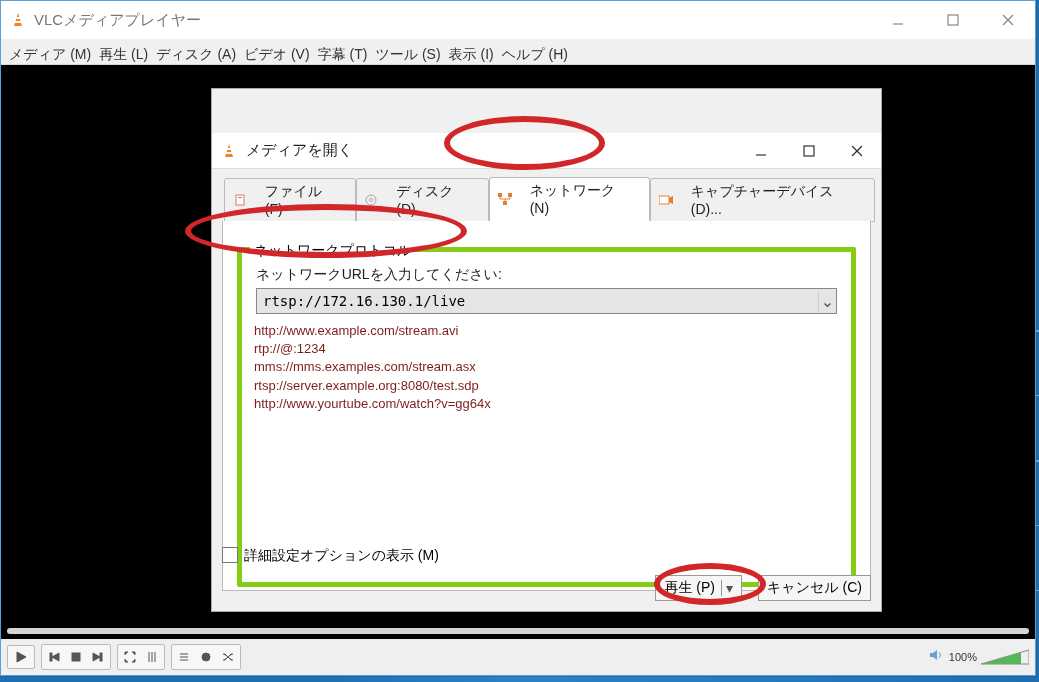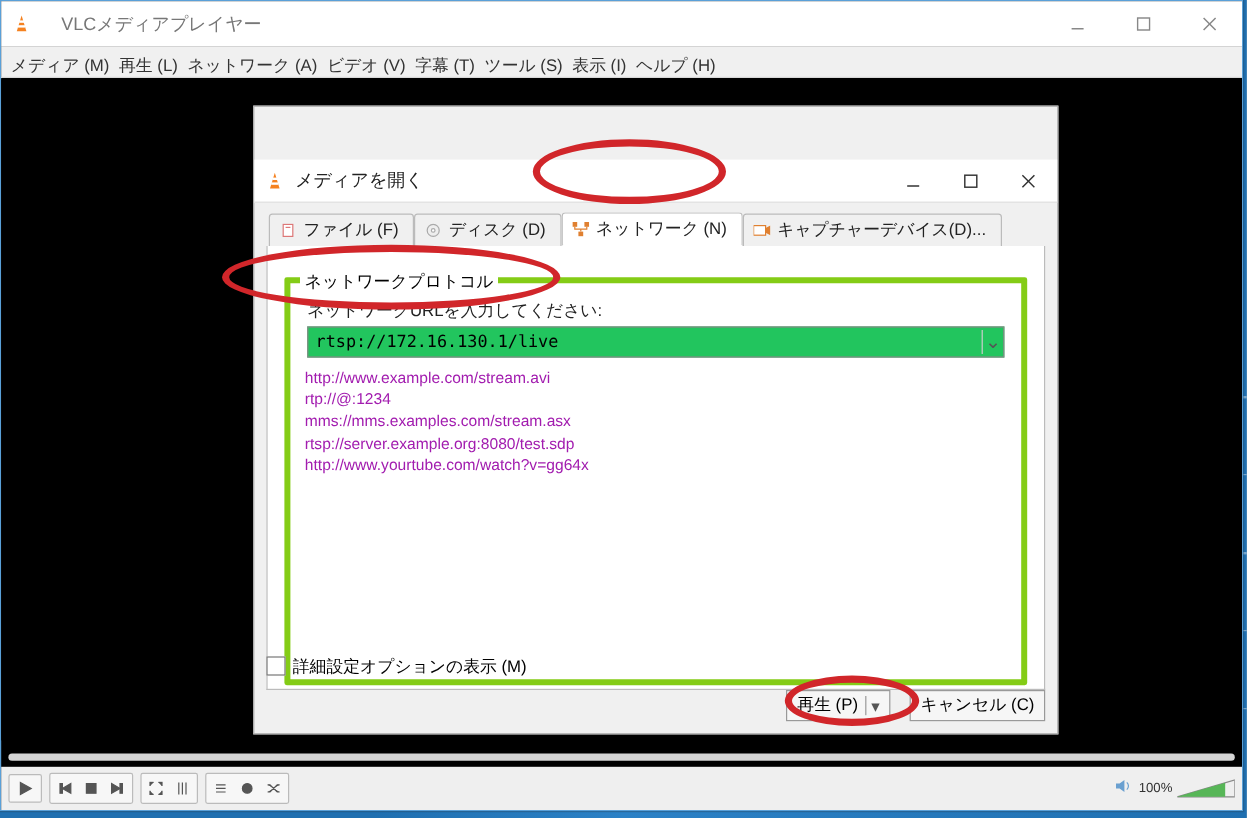--- a/index.html
+++ b/index.html
@@ -15,21 +15,21 @@
   .stripe.s4{top:525px;} .stripe.s5{top:590px;}
 
   
   .vlc-window {
     position:absolute; left:0; top:0; width:1036px; height:676px;
     background:#000; border:1px solid #5aa0d8;
     box-shadow: 0 0 0 1px rgba(0,0,0,.1);
   }
   .vlc-titlebar {
     height:38px; background:#fff; display:flex; align-items:center;
-    padding-left:8px; gap:24px;
+    padding-left:8px; gap:7px;
   }
   .vlc-cone {
     width:18px;height:18px; position:relative; display:inline-block;
   }
   .vlc-cone svg{display:block;}
   .vlc-title { color:#777; font-size:15px; }
   .winbtns { margin-left:auto; display:flex; }
   .winbtn { width:55px; height:38px; display:flex; align-items:center; justify-content:center; color:#888;}
   .winbtn svg{stroke:#888;fill:none;stroke-width:1.2;}
   .vlc-menubar {
@@ -64,38 +64,38 @@
     background:#f0f0f0; border:1px solid #aaa; box-shadow:2px 2px 6px rgba(0,0,0,.3);
   }
   .dlg-titlebar{height:36px;background:#fff;display:flex;align-items:center;padding-left:8px;gap:8px;border-bottom:1px solid #ddd;margin-top:44px;}
   .dlg-title{font-size:15px;color:#222;}
   .dlg-winbtns{margin-left:auto;display:flex;}
   .dlg-winbtn{width:48px;height:36px;display:flex;align-items:center;justify-content:center;color:#444;}
   .dlg-winbtn svg{stroke:#333;fill:none;stroke-width:1.2;}
 
   .tabs{display:flex;padding:6px 6px 0 12px;gap:0;border-bottom:none;margin-top:2px;}
   .tab{padding:4px 12px 4px 8px;border:1px solid #bbb;border-bottom:1px solid #fff;background:#fff;
-    font-size:14px;color:#222;display:flex;align-items:center;gap:6px;border-radius:3px 3px 0 0;
+    font-size:14px;color:#222;display:flex;align-items:center;gap:18px;border-radius:3px 3px 0 0;
     position:relative;top:0;}
   .tab.inactive{background:#f0f0f0;border-bottom-color:#bbb;top:1px;}
   .tab-icon{width:14px;height:14px;display:inline-flex;align-items:center;justify-content:center;}
 
   .groupbox{margin:0 10px;border:1px solid #bbb;border-top:none;background:#fff;padding:10px 14px;
     position:relative;height:370px;}
   .gb-inner{border:5px solid #84cc16;margin-top:16px;padding:10px 12px 14px;background:#fff;min-height:340px;
     border-radius:2px;position:relative;}
   .gb-inner::before{content:attr(data-legend);position:absolute;left:8px;top:-10px;background:#fff;
     padding:0 4px;font-size:14px;}
   .prompt{font-size:14px;color:#222;margin:4px 0 4px 2px;}
 
-  .combo{display:flex;align-items:center;border:1px solid #888;background:#22c55e;height:26px;margin:0 2px;}
+  .combo{display:flex;align-items:center;border:1px solid #888;background:#e5e5e5;height:26px;margin:0 2px;}
   .combo input{flex:1;border:0;outline:0;padding:0 6px;font-size:14px;font-family:Consolas,monospace;background:transparent;}
   .combo .dd{width:18px;text-align:center;color:#555;border-left:1px solid #ccc;}
 
-  .examples{margin-top:8px;color:#a21caf;font-size:13px;line-height:1.4;font-family:Consolas,monospace;}
+  .examples{margin-top:8px;color:#7f1d1d;font-size:13px;line-height:1.4;font-family:Consolas,monospace;}
 
   .chk-row{position:absolute;left:10px;bottom:46px;display:flex;gap:6px;font-size:14px;}
   .chk{width:16px;height:16px;border:1px solid #777;background:#fff;}
 
   .btn-row{position:absolute;right:10px;bottom:10px;display:flex;gap:16px;}
   .btn{border:1px solid #999;background:#f6f6f6;font-size:14px;padding:3px 8px;display:flex;align-items:center;gap:2px;}
   .btn .mini-dd{border-left:1px solid #999;margin-left:4px;padding-left:4px;color:#555;}
 
   
   .annot{position:absolute;border:6px solid #d1262a;border-radius:50%;pointer-events:none;}
@@ -137,21 +137,21 @@
           <svg width="12" height="12">
             <line x1="1" y1="1" x2="11" y2="11"></line>
             <line x1="11" y1="1" x2="1" y2="11"></line>
           </svg>
         </div>
     </div>
   </div>
   <div class="vlc-menubar">
     <span class="menuitem">メディア (M)</span>
     <span class="menuitem">再生 (L)</span>
-    <span class="menuitem">ネットワーク (A)</span>
+    <span class="menuitem">ディスク (A)</span>
     <span class="menuitem">ビデオ (V)</span>
     <span class="menuitem">字幕 (T)</span>
     <span class="menuitem">ツール (S)</span>
     <span class="menuitem">表示 (I)</span>
     <span class="menuitem">ヘルプ (H)</span>
   </div>
 
   <div class="vlc-video"></div>
 
   <div class="vlc-slider">

